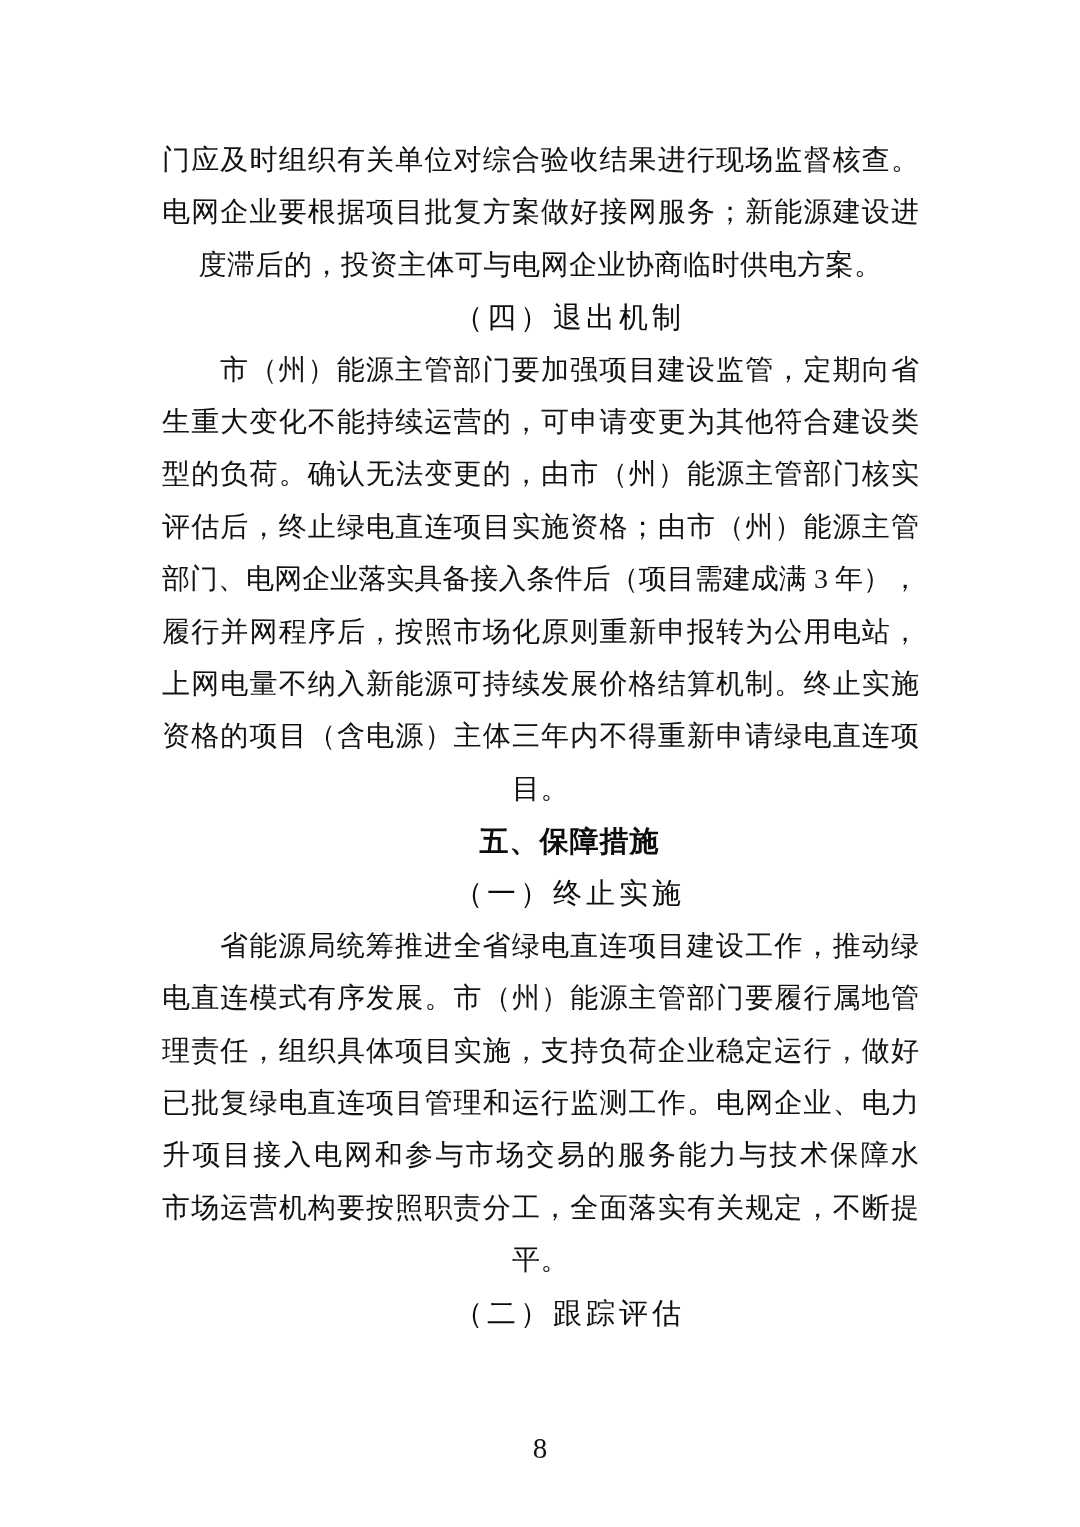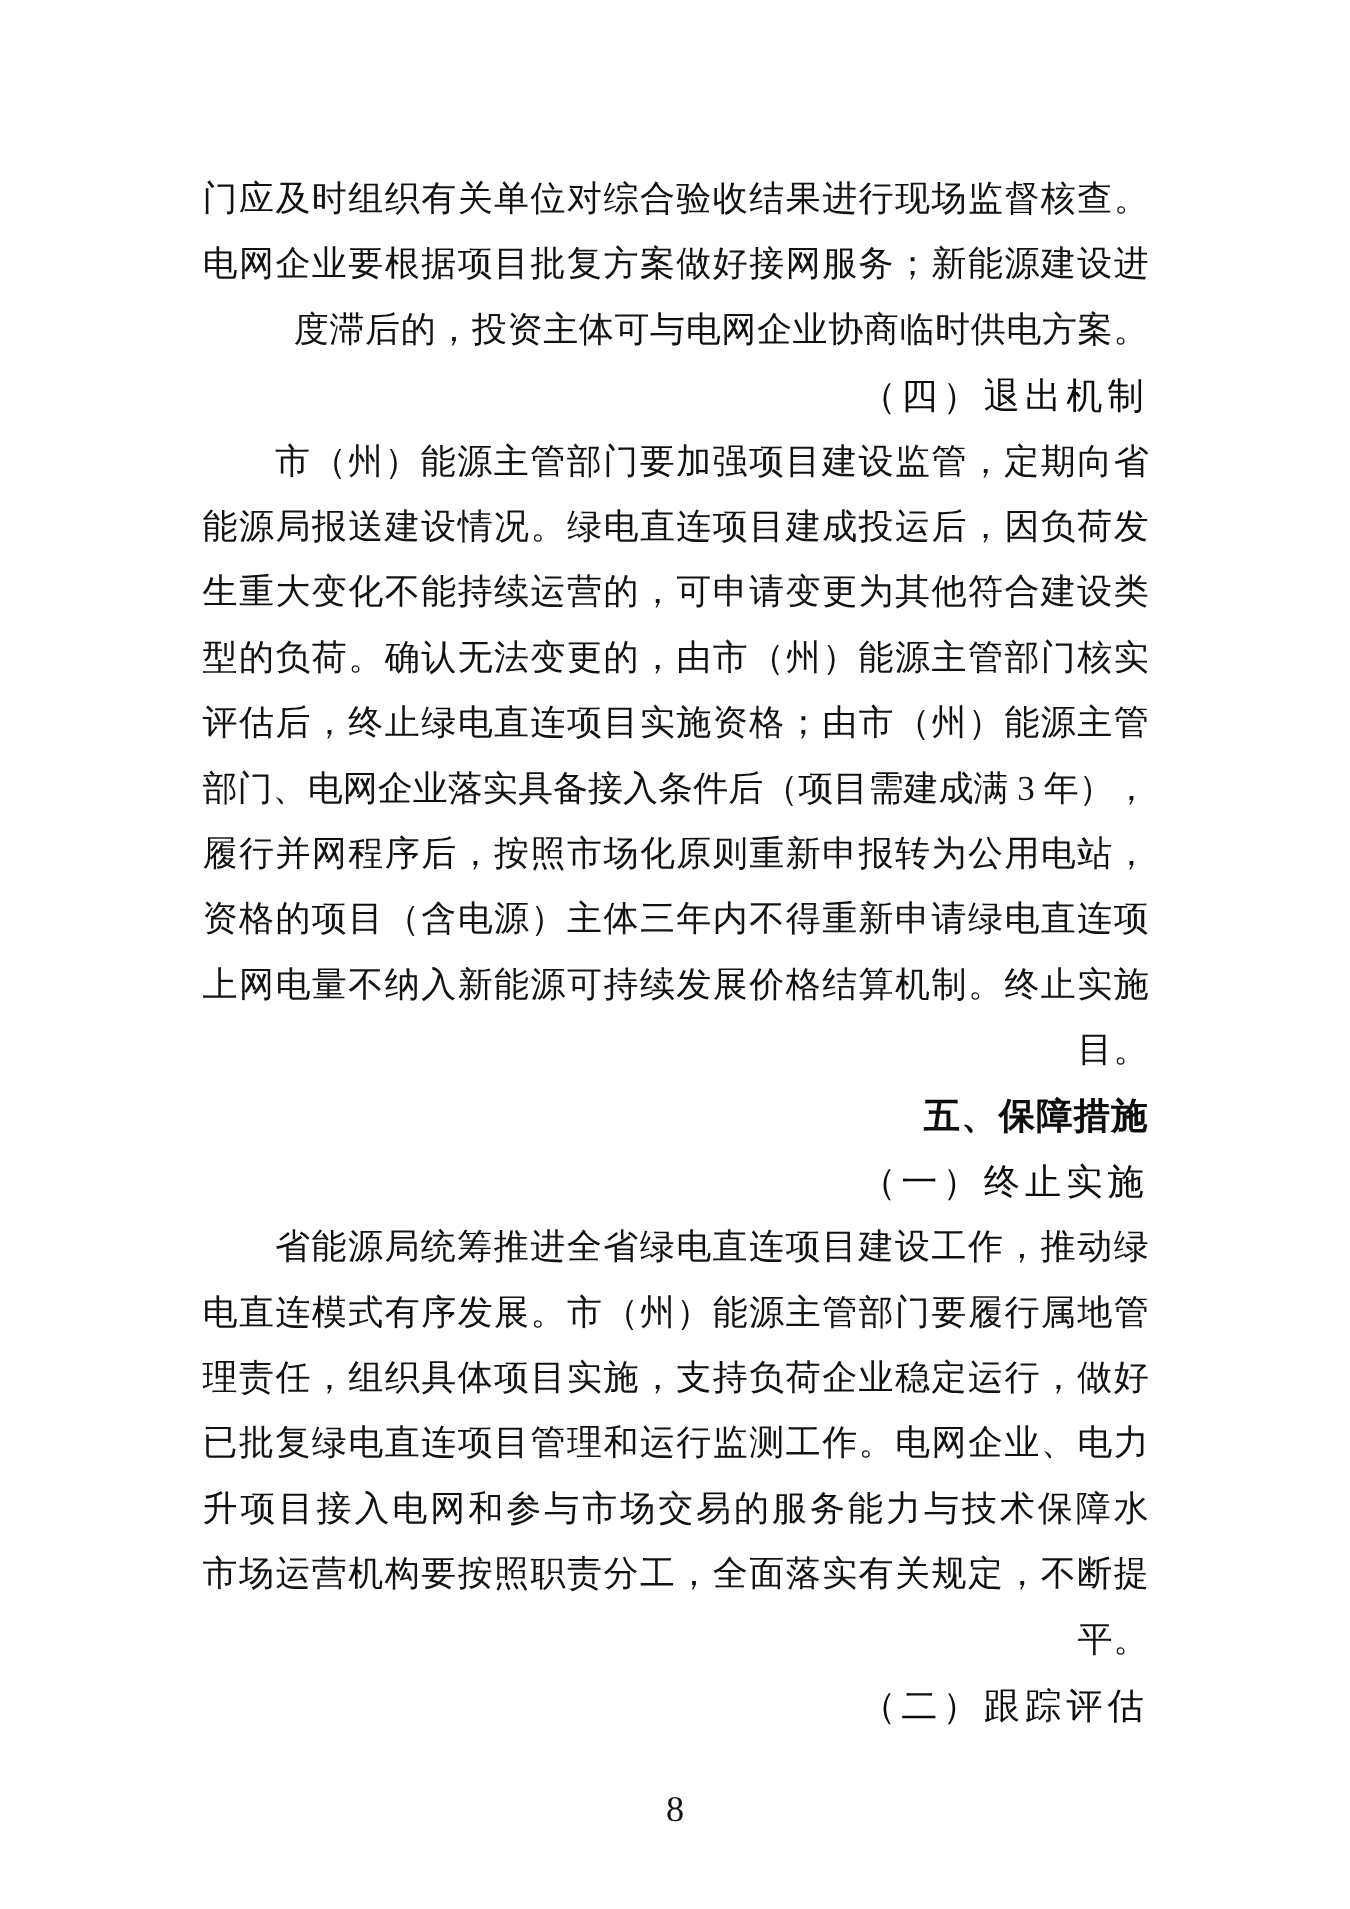--- a/index.html
+++ b/index.html
@@ -20,21 +20,21 @@
     left: 162px;
     top: 134px;
     width: 757px;
   }
   .line {
     height: 52.4px;
     line-height: 52.4px;
     font-size: 28px;
     color: #121212;
     letter-spacing: 0.5px;
-    text-align: right;
+    text-align: center;
     overflow: visible;
   }
   .line.justify {
     text-align: justify;
     text-align-last: justify;
     text-justify: inter-character;
     letter-spacing: 0;
   }
   .line.indent {
     text-indent: 58px;
@@ -66,28 +66,27 @@
 </head>
 <body>
 
 <div class="page">
   <div class="text-block">
       <div class="line justify">门应及时组织有关单位对综合验收结果进行现场监督核查。</div>
       <div class="line justify">电网企业要根据项目批复方案做好接网服务；新能源建设进</div>
       <div class="line">度滞后的，投资主体可与电网企业协商临时供电方案。</div>
       <div class="line subheading indent">（四）退出机制</div>
       <div class="line justify indent">市（州）能源主管部门要加强项目建设监管，定期向省</div>
-      <div class="line justify">能源局报送建设情况。绿电直连项目建成投运后，因负荷发</div>
       <div class="line justify">生重大变化不能持续运营的，可申请变更为其他符合建设类</div>
       <div class="line justify">型的负荷。确认无法变更的，由市（州）能源主管部门核实</div>
       <div class="line justify">评估后，终止绿电直连项目实施资格；由市（州）能源主管</div>
       <div class="line justify">部门、电网企业落实具备接入条件后（项目需建成满 3 年），</div>
       <div class="line justify">履行并网程序后，按照市场化原则重新申报转为公用电站，</div>
+      <div class="line justify">上网电量不纳入新能源可持续发展价格结算机制。终止实施</div>
       <div class="line justify">资格的项目（含电源）主体三年内不得重新申请绿电直连项</div>
-      <div class="line justify">上网电量不纳入新能源可持续发展价格结算机制。终止实施</div>
       <div class="line">目。</div>
       <div class="line heading indent">五、保障措施</div>
       <div class="line subheading indent">（一）终止实施</div>
       <div class="line justify indent">省能源局统筹推进全省绿电直连项目建设工作，推动绿</div>
       <div class="line justify">电直连模式有序发展。市（州）能源主管部门要履行属地管</div>
       <div class="line justify">理责任，组织具体项目实施，支持负荷企业稳定运行，做好</div>
       <div class="line justify">已批复绿电直连项目管理和运行监测工作。电网企业、电力</div>
       <div class="line justify">升项目接入电网和参与市场交易的服务能力与技术保障水</div>
       <div class="line justify">市场运营机构要按照职责分工，全面落实有关规定，不断提</div>
       <div class="line">平。</div>

